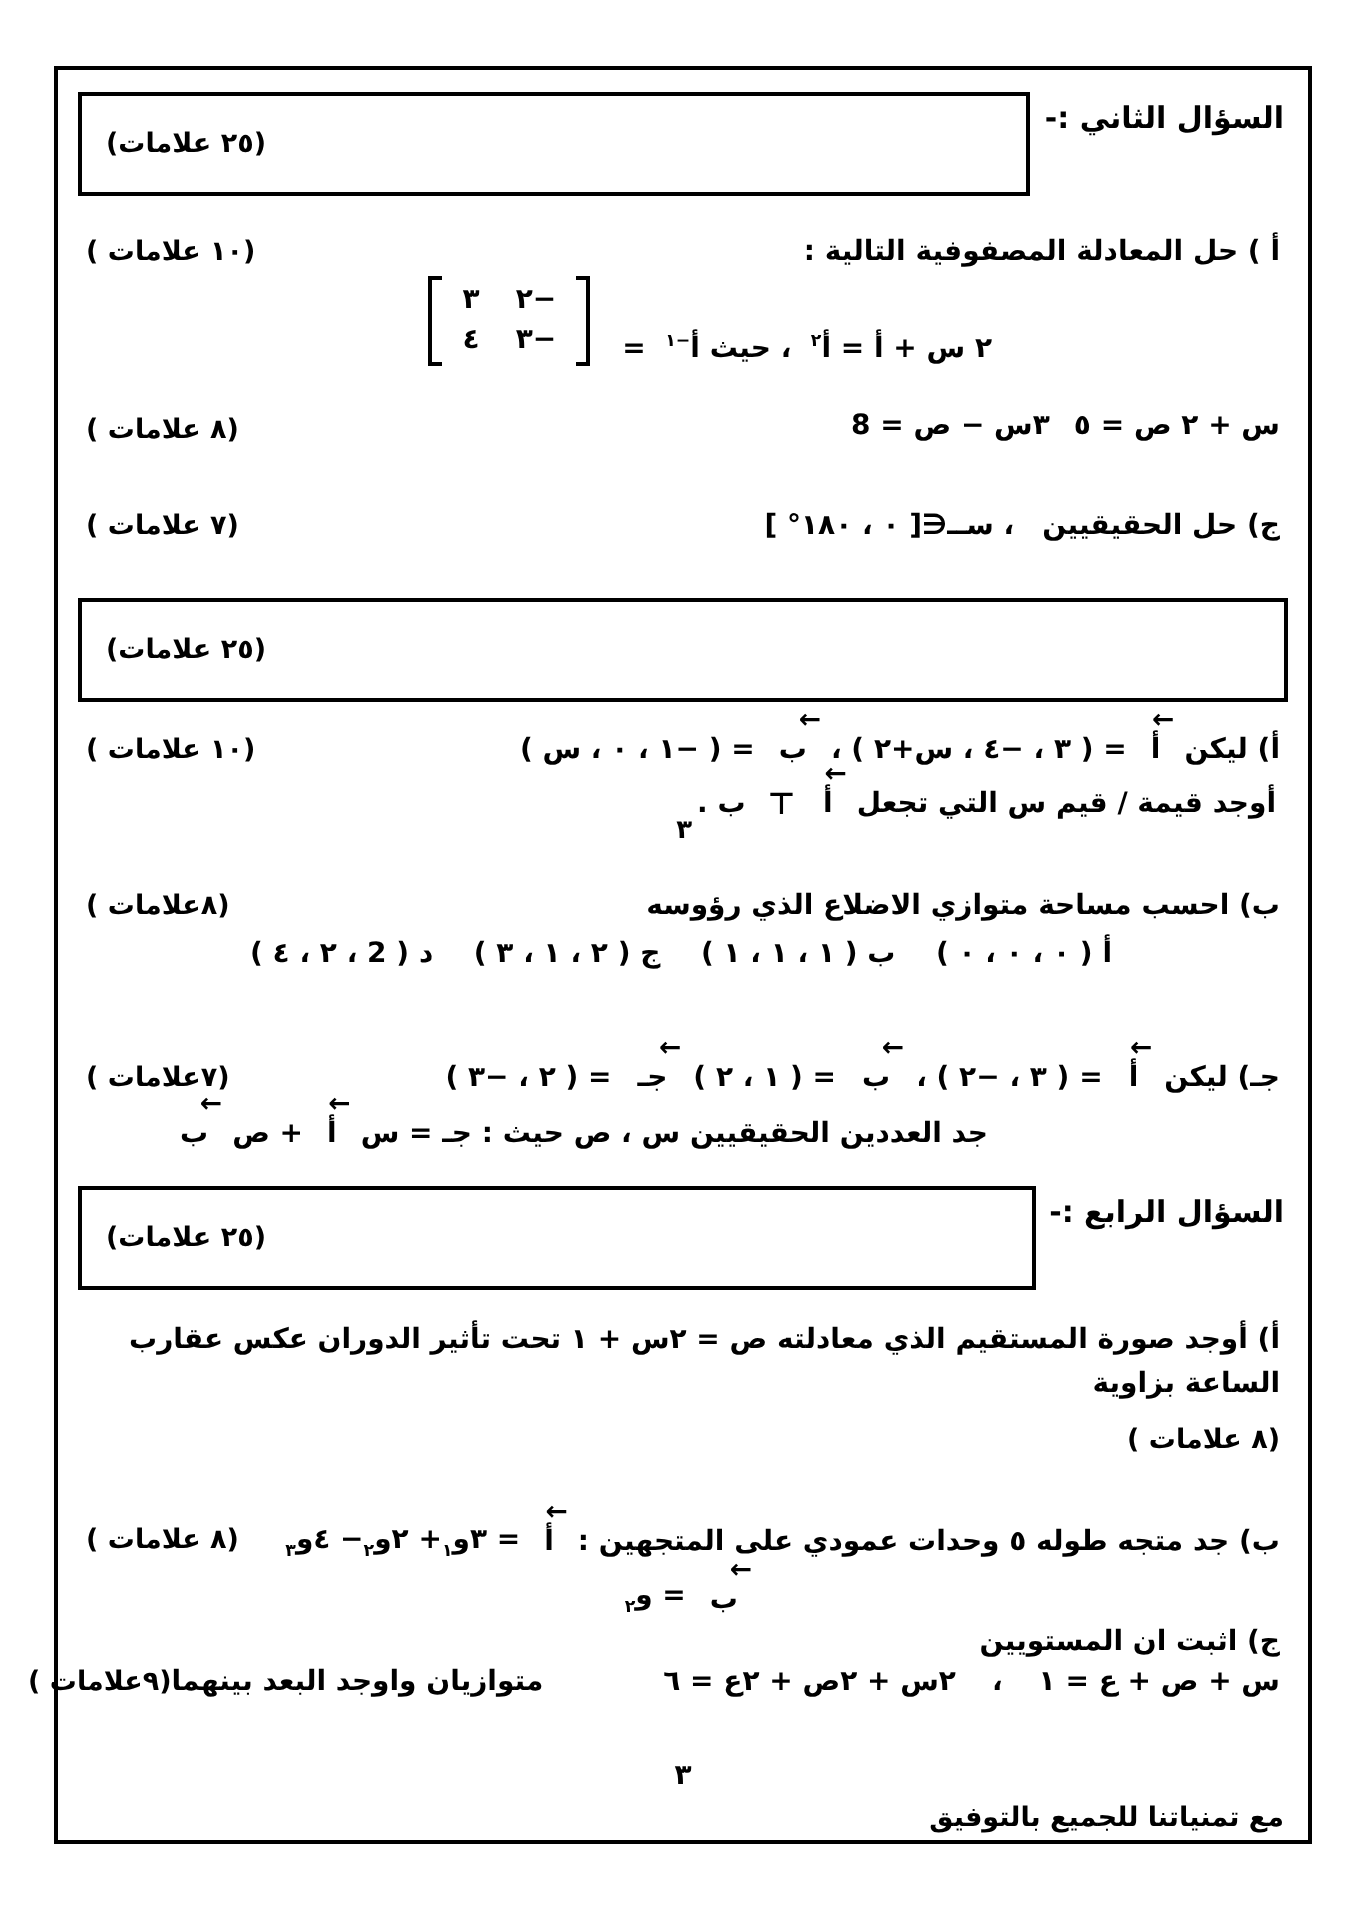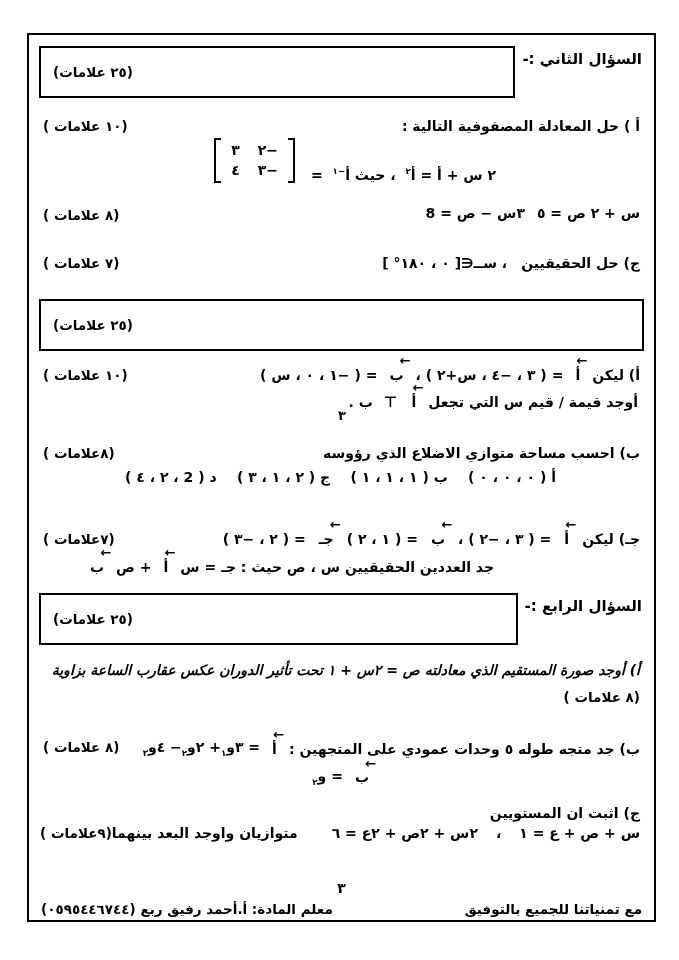--- a/index.html
+++ b/index.html
@@ -52,28 +52,28 @@
   #q3a-l1 { margin-top:16px; }
   #q3a-l2 { margin-top:10px; padding-right:6px; }
   #q3a-stray { margin:-3px 298px 0 0; font-size:13px; }
   #q3b-row { margin-top:22px; }
   #q3b-opts { display:flex; justify-content:space-between; margin-top:8px; padding:0 88px 0 86px; }
   #q3c-l1 { margin-top:46px; }
   #q3c-l1 .seg-row { gap:10px; }
   #q3c-l2 { margin-top:12px; padding-right:150px; }
   
   #sec4 { margin-top:18px; }
-  #q4a-l1 { margin-top:14px; padding:0 4px; line-height:1.6;font-style:italic; }
+  #q4a-l1 { margin-top:14px; padding:0 4px; line-height:1.6; }
   #q4a-l2 { margin-top:8px; }
   #q4b-row { margin-top:34px; }
   #q4b-l2 { margin-top:10px; padding-right:272px; }
-  #q4c-l1 { margin-top:18px; padding:0 4px; }
+  #q4c-l1 { margin-top:4px; padding:0 4px; }
   #q4c-l2 { margin-top:4px; }
   #q4c-l2 .seg-row { gap:18px; }
-  #q4c-tail { margin-right:16px; }
+  #q4c-tail { margin-right:42px; }
   
   .footer { position:absolute; left:12px; right:12px; bottom:3px; display:flex; justify-content:space-between; align-items:flex-end; font-size:13.5px; }
   .pagenum { position:absolute; bottom:24px; left:50%; transform:translateX(-50%); font-size:14px; }
 </style>
 </head>
 <body>
 
 <div class="frame">
 
   <div class="sec-row" id="sec2">
@@ -207,16 +207,15 @@
       <span class="txt">،</span>
       <span class="txt">٢س + ٢ص + ٢ع = ٦</span>
       <span class="txt" id="q4c-tail">متوازيان واوجد البعد بينهما</span>
     </span>
     <span class="marks" dir="ltr">( ٩علامات)</span>
   </div>
 
   <div class="pagenum">٣</div>
   <div class="footer">
     <span>مع تمنياتنا للجميع بالتوفيق</span>
-    <span>معلم المادة: أ.أحمد رفيق ربع (٠٥٩٥٤٤٦٧٤٤)</span>
   </div>
 
 </div>
 
 </body></html>

